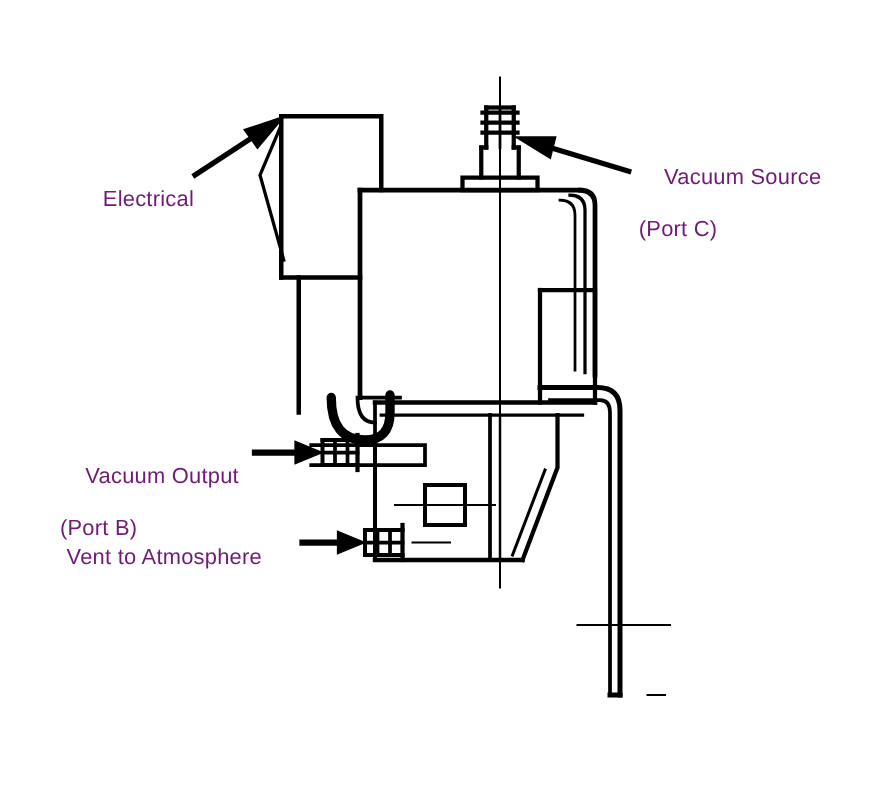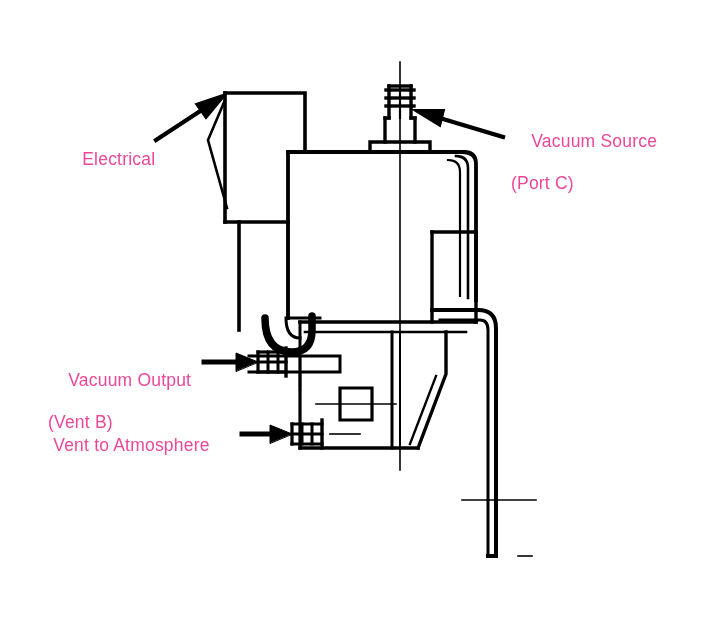--- a/index.html
+++ b/index.html
@@ -11,21 +11,21 @@
     overflow:hidden;
   }
   #diagram-root{position:absolute;left:0;top:0;width:703px;height:636px;}
   svg#drawing{position:absolute;left:0;top:0;width:703px;height:636px;}
   .lbl{
     position:absolute;
     font-family:"Liberation Sans", sans-serif;
     font-size:17.5px;
     line-height:21px;
     letter-spacing:0.2px;
-    color:#ec4899;
+    color:#701a75;
     white-space:pre;
     font-weight:400;
   }
   .lbl .l2{display:block;}
   #label-electrical-connector{left:62px;top:128px;}
   #label-vacuum-source{left:511px;top:110px;}
   #label-vacuum-output{left:48px;top:349px;}
   #label-vent-atmosphere{left:33px;top:414px;}
 </style>
 </head>
@@ -179,20 +179,20 @@
     <span>Electrical</span>
   </div>
 
   <div class="lbl" id="label-vacuum-source">
     <span>Vacuum Source</span>
     <span class="l2">(Port C)</span>
   </div>
 
   <div class="lbl" id="label-vacuum-output">
     <span>Vacuum Output</span>
-    <span class="l2">(Vent B)</span>
+    <span class="l2">(Port B)</span>
   </div>
 
   <div class="lbl" id="label-vent-atmosphere">
     <span>Vent to Atmosphere</span>
   </div>
 
 </div>
 
 </body></html>

